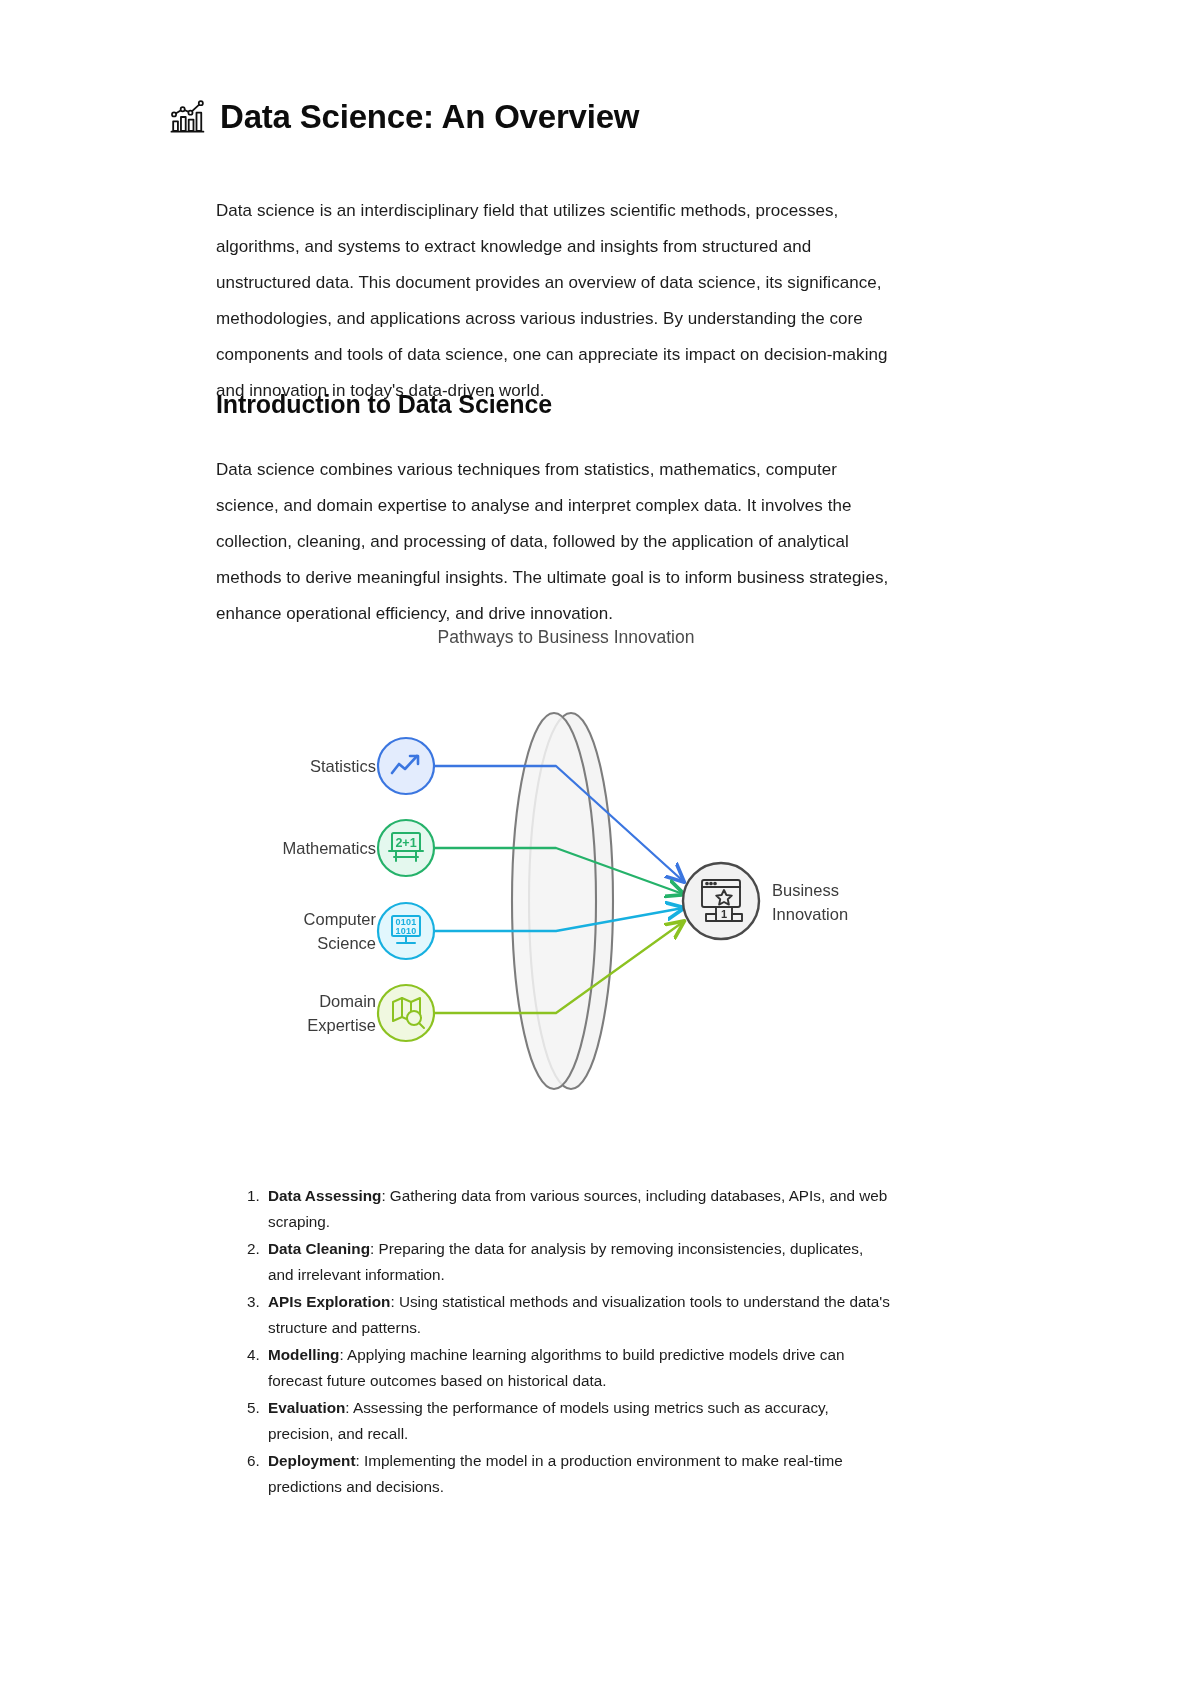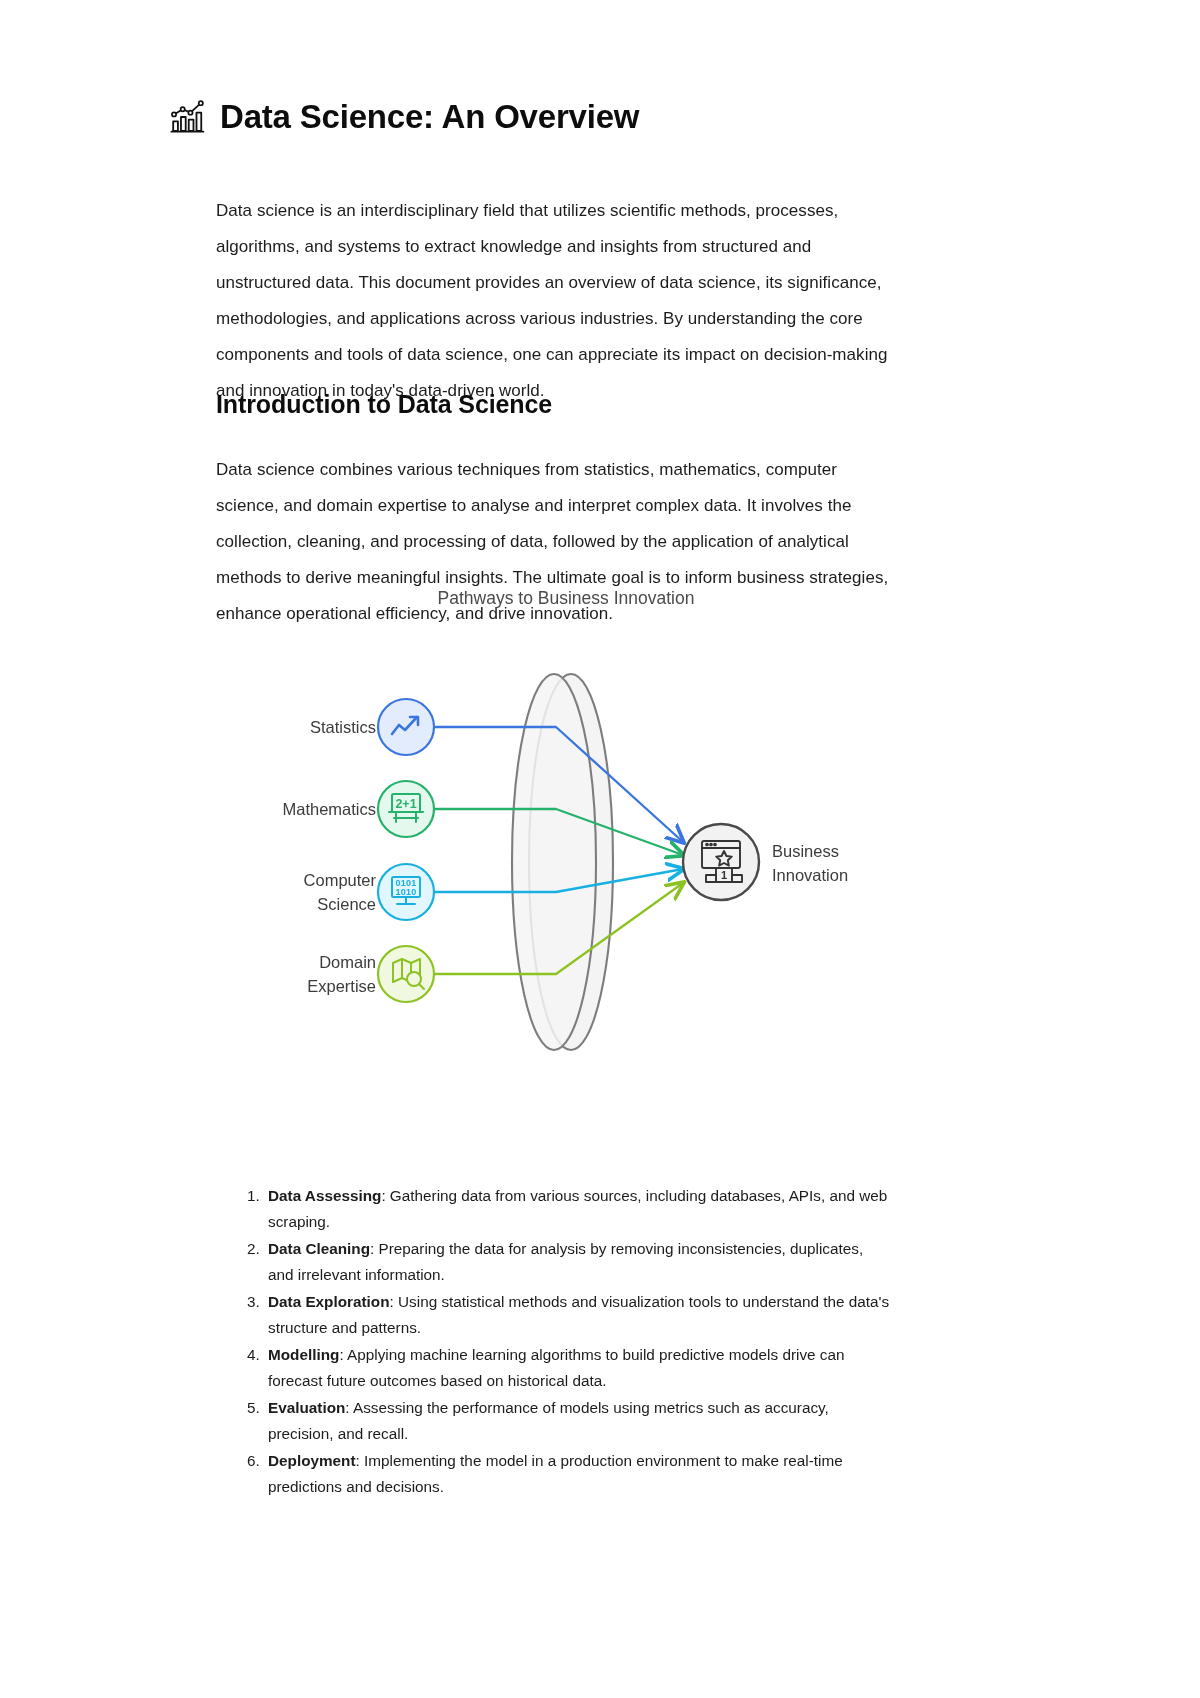--- a/index.html
+++ b/index.html
@@ -86,21 +86,21 @@
     color: #1c1c1c;
   }
   ol.components b {
     font-weight: 700;
   }
 
   
   .diagram-wrap {
     position: absolute;
     left: 216px;
-    top: 572px;
+    top: 611px;
     width: 760px;
     height: 500px;
   }
   .diagram-title {
     position: absolute;
     left: 0;
     top: 16px;
     width: 700px;
     text-align: center;
     font-size: 17.5px;
@@ -254,20 +254,20 @@
         <text class="node-label" x="556" y="309" text-anchor="start">Innovation</text>
       </g>
     </svg>
   </div>
 
 
   <div class="col" style="top:1183px;">
     <ol class="components" id="components-list">
         <li><b>Data Assessing</b><span>: Gathering data from various sources, including databases, APIs, and web scraping.</span></li>
         <li><b>Data Cleaning</b><span>: Preparing the data for analysis by removing inconsistencies, duplicates, and irrelevant information.</span></li>
-        <li><b>Data Exploration</b><span>: Using statistical methods and visualization tools to understand the data's structure and patterns.</span></li>
+        <li><b>APIs Exploration</b><span>: Using statistical methods and visualization tools to understand the data's structure and patterns.</span></li>
         <li><b>Modelling</b><span>: Applying machine learning algorithms to build predictive models drive can forecast future outcomes based on historical data.</span></li>
         <li><b>Evaluation</b><span>: Assessing the performance of models using metrics such as accuracy, precision, and recall.</span></li>
         <li><b>Deployment</b><span>: Implementing the model in a production environment to make real-time predictions and decisions.</span></li>
       </ol>
   </div>
 
 </div>
 
 </body></html>

